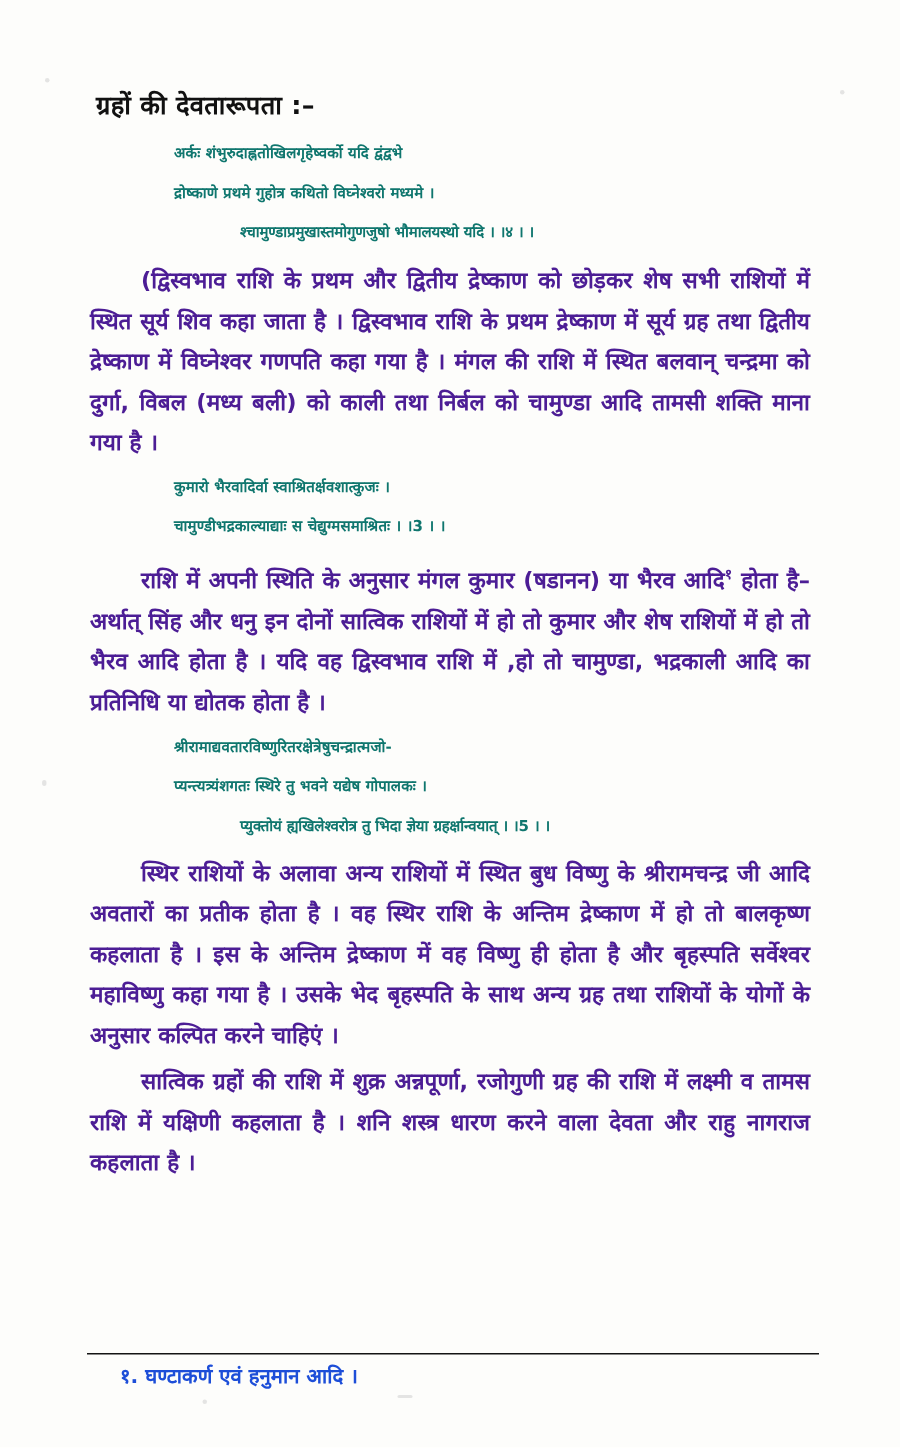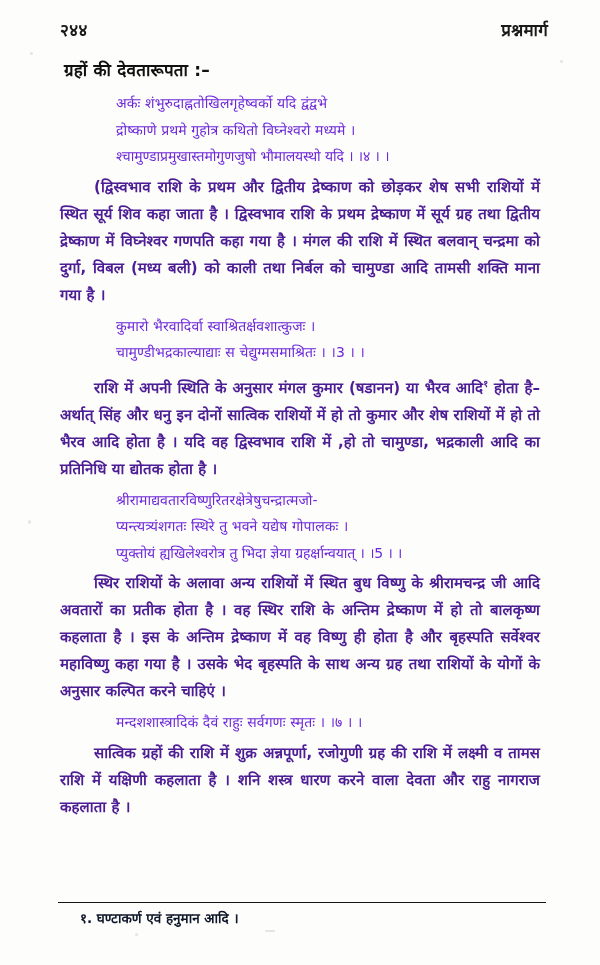--- a/index.html
+++ b/index.html
@@ -60,28 +60,28 @@
     letter-spacing: 0.2px;
   }
 
   
   .verse {
     margin: 0 0 4px 0;
     padding-left: 56px;
   }
   .verse .vline {
     font-family: "DejaVu Sans", sans-serif;
-    font-weight: 400;
-    font-size: 14px;
+    font-weight: 700;
+    font-size: 10px;
     line-height: 26.5px;
-    color: #6d28d9;
+    color: #0f766e;
     white-space: nowrap;
     letter-spacing: 0.1px;
   }
-  .verse .vline.tight { letter-spacing: -0.1px; }
+  .verse .vline.tight { letter-spacing: -0.1px; margin-left: 44px; }
 
   
   .para {
     margin: 4px 0 4px 0;
     font-family: "DejaVu Sans", sans-serif;
     font-weight: 700;
     font-size: 15px;
     line-height: 27px;
     text-align: justify;
     text-justify: inter-word;
@@ -106,41 +106,37 @@
     border: 0;
     border-top: 1.6px solid #141414;
     margin: 0 0 4px 0;
     width: 100%;
   }
   .footnote-text {
     font-family: "DejaVu Sans", sans-serif;
     font-weight: 700;
     font-size: 13.5px;
     line-height: 22px;
-    color: #0f172a;
+    color: #1d4ed8;
     padding-left: 22px;
   }
 
   
   .speck {
     position: absolute;
     background: #cfcfcf;
     border-radius: 50%;
     opacity: 0.55;
   }
 </style>
 </head>
 <body>
 
 <div class="page">
 
-  <div class="runhead">
-    <span class="folio">२४४</span>
-    <span class="booktitle">प्रश्नमार्ग</span>
-  </div>
 
   <div class="column">
 
     <h2 class="heading">ग्रहों की देवतारूपता :–</h2>
 
     <div class="verse">
       <div class="vline">अर्कः शंभुरुदाह्नतोखिलगृहेष्वर्को यदि द्वंद्वभे</div>
       <div class="vline">द्रोष्काणे प्रथमे गुहोत्र कथितो विघ्नेश्वरो मध्यमे ।</div>
       <div class="vline tight">श्चामुण्डाप्रमुखास्तमोगुणजुषो भौमालयस्थो यदि । ।४ । ।</div>
     </div>
@@ -156,21 +152,20 @@
 
     <div class="verse">
       <div class="vline">श्रीरामाद्यवतारविष्णुरितरक्षेत्रेषुचन्द्रात्मजो-</div>
       <div class="vline">प्यन्त्यत्र्यंशगतः स्थिरे तु भवने यद्येष गोपालकः ।</div>
       <div class="vline tight">प्युक्तोयं ह्यखिलेश्वरोत्र तु भिदा ज्ञेया ग्रहर्क्षान्वयात् । ।5 । ।</div>
     </div>
 
     <p class="para indent">स्थिर राशियों के अलावा अन्य राशियों में स्थित बुध विष्णु के श्रीरामचन्द्र जी आदि अवतारों का प्रतीक होता है । वह स्थिर राशि के अन्तिम द्रेष्काण में हो तो बालकृष्ण कहलाता है । इस के अन्तिम द्रेष्काण में वह विष्णु ही होता है और बृहस्पति सर्वेश्वर महाविष्णु कहा गया है । उसके भेद बृहस्पति के साथ अन्य ग्रह तथा राशियों के योगों के अनुसार कल्पित करने चाहिएं ।</p>
 
     <div class="verse">
-      <div class="vline">मन्दशशास्त्रादिकं दैवं राहुः सर्वगणः स्मृतः । ।७ । ।</div>
     </div>
 
     <p class="para indent">सात्विक ग्रहों की राशि में शुक्र अन्नपूर्णा, रजोगुणी ग्रह की राशि में लक्ष्मी व तामस राशि में यक्षिणी कहलाता है । शनि शस्त्र धारण करने वाला देवता और राहु नागराज कहलाता है ।</p>
 
   </div>
 
   <div class="footnote-zone">
     <hr class="footnote-rule">
     <div class="footnote-text"><span>१.</span>&nbsp;<span>घण्टाकर्ण एवं हनुमान आदि ।</span></div>
   </div>

